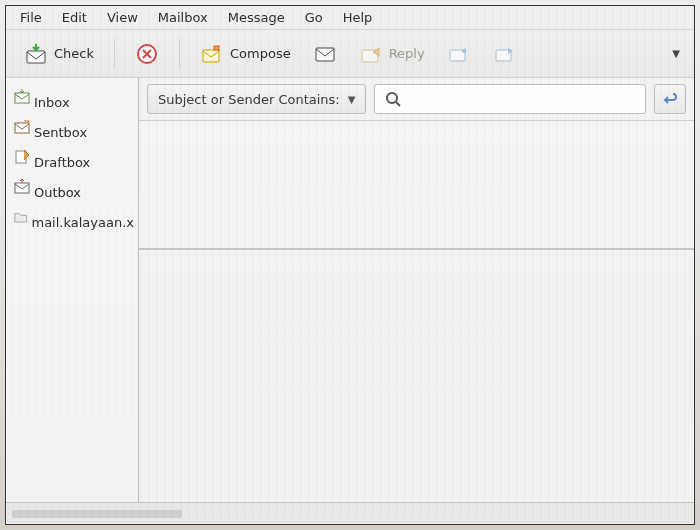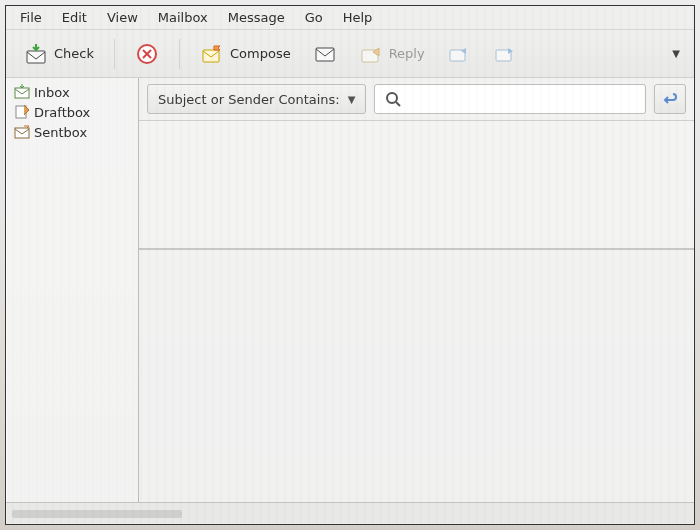--- a/index.html
+++ b/index.html
@@ -55,21 +55,21 @@
     padding-top: 4px;
     overflow: hidden;
     position: relative;
   }
   .folder {
     display: flex; align-items: center; gap: 4px;
     padding: 2px 4px 2px 8px;
     white-space: nowrap;
     cursor: default;
   }
-  .folder span.fname { font-size: 13px; }
+  .folder span.fname { font-size: 13px; margin-top: 11px; }
   .main {
     flex: 1; display: flex; flex-direction: column;
     min-width: 0;
     background: rgba(250,250,250,0.3);
   }
   .filterbar {
     display: flex; align-items: center; gap: 8px;
     padding: 6px 8px;
   }
   .filter-dd {
@@ -221,32 +221,46 @@
       <div class="folder">
         <svg class="icon16" viewBox="0 0 16 16">
           <rect x="1" y="4" width="14" height="10" fill="#fff" stroke="#5a8a4a"></rect>
           <polyline points="1,5 8,10 15,5" fill="none" stroke="#5a8a4a"></polyline>
           <path d="M8 0 v4 M6 2 l2 2 2-2" stroke="#4a9a3a" fill="none"></path>
         </svg>
         <span class="fname">Inbox</span>
       </div>
       <div class="folder">
         <svg class="icon16" viewBox="0 0 16 16">
-          <rect x="2" y="2" width="10" height="12" fill="#fff" stroke="#888"></rect>
-          <path d="M10 1 l5 5 -5 5" fill="#e0a050" stroke="#a07030"></path>
-        </svg>
-        <span class="fname">Draftbox</span>
-      </div>
-      <div class="folder">
-        <svg class="icon16" viewBox="0 0 16 16">
           <rect x="1" y="4" width="14" height="10" fill="#fff" stroke="#8a6a3a"></rect>
           <polyline points="1,5 8,10 15,5" fill="none" stroke="#8a6a3a"></polyline>
           <path d="M10 2 l5 0 -2 2" stroke="#c96a2a" fill="none"></path>
         </svg>
         <span class="fname">Sentbox</span>
+      </div>
+      <div class="folder">
+        <svg class="icon16" viewBox="0 0 16 16">
+          <rect x="2" y="2" width="10" height="12" fill="#fff" stroke="#888"></rect>
+          <path d="M10 1 l5 5 -5 5" fill="#e0a050" stroke="#a07030"></path>
+        </svg>
+        <span class="fname">Draftbox</span>
+      </div>
+      <div class="folder">
+        <svg class="icon16" viewBox="0 0 16 16">
+          <rect x="1" y="4" width="14" height="10" fill="#fff" stroke="#6a6a6a"></rect>
+          <polyline points="1,5 8,10 15,5" fill="none" stroke="#6a6a6a"></polyline>
+          <path d="M8 4 v-4 M6 2 l2 -2 2 2" stroke="#c94a2a" fill="none"></path>
+        </svg>
+        <span class="fname">Outbox</span>
+      </div>
+      <div class="folder">
+        <svg class="icon16" viewBox="0 0 16 16">
+          <path d="M1 4 h5 l2 2 h7 v8 h-14 z" fill="#ececea" stroke="#9a9a98"></path>
+        </svg>
+        <span class="fname">mail.kalayaan.x</span>
       </div>
     </div>
 
     <div class="main">
       <div class="filterbar">
         <div class="filter-dd">
           <span>Subject or Sender Contains:</span>
           <span class="chev">▼</span>
         </div>
         <div class="searchwrap">

